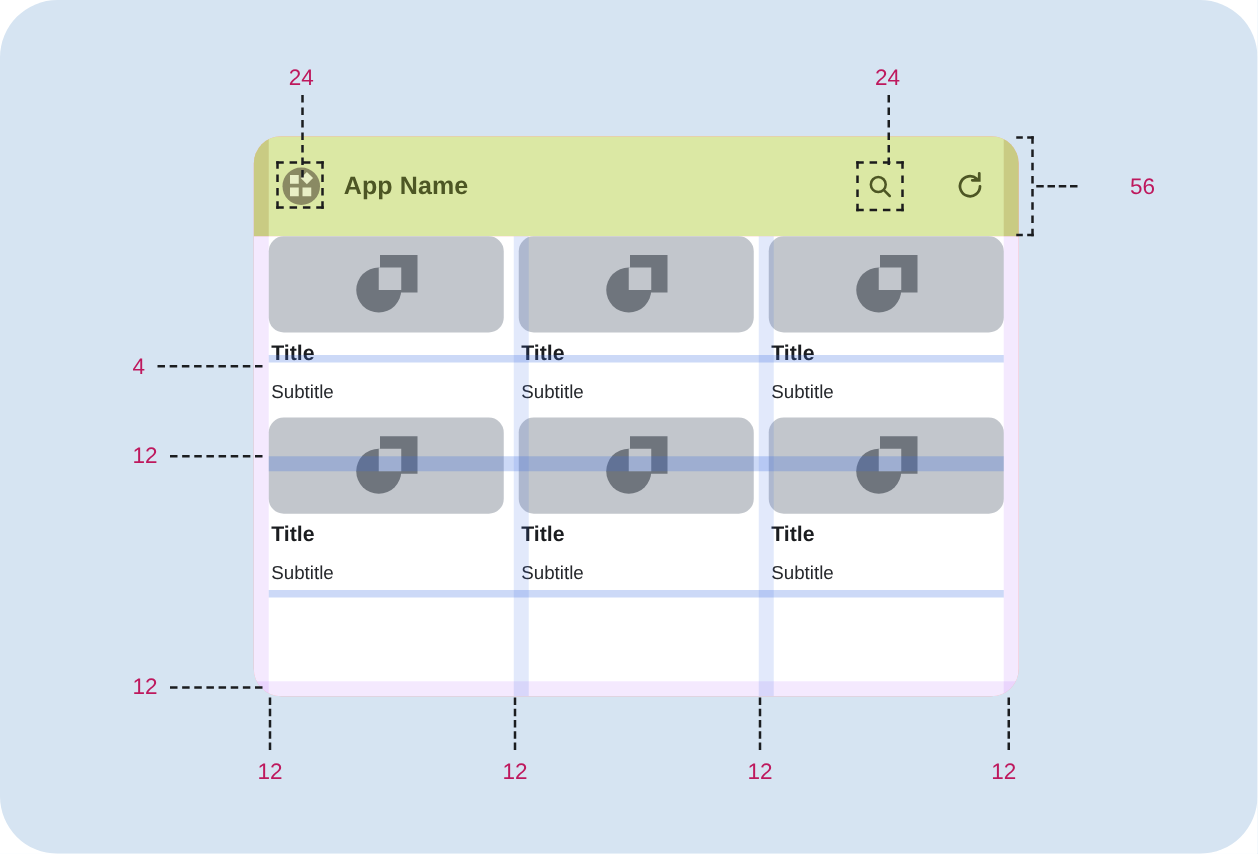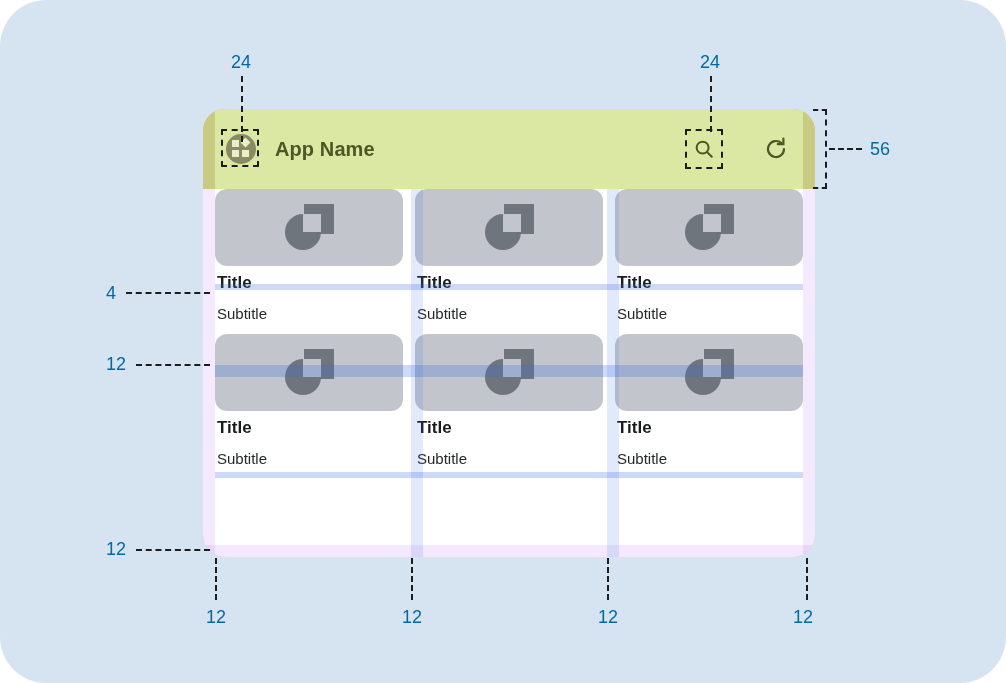--- a/index.html
+++ b/index.html
@@ -203,21 +203,21 @@
   .ov { position: absolute; pointer-events: none; }
   .ov-blue   { background: rgba(59, 110, 225, 0.26); }
   .ov-khaki  { background: rgba(150, 120, 40, 0.26); }
   .ov-wash   { background: rgba(168, 85, 247, 0.13); }
   .ov-bluewash { background: rgba(59, 110, 225, 0.15); }
 
   
   .note {
     position: absolute;
     font-size: 18px;
-    color: #0369a1;
+    color: #be185d;
     font-family: "Liberation Sans", sans-serif;
     white-space: nowrap;
   }
   .dash-h {
     position: absolute;
     border-top: 2px dashed #1b1d20;
     height: 0;
   }
   .dash-v {
     position: absolute;
@@ -376,21 +376,21 @@
   </div>
 
   <div class="note" style="left:231px; top:52px;">24</div>
   <div class="dash-v" style="left:241px; top:76px; height:66px;"></div>
 
   <div class="note" style="left:700px; top:52px;">24</div>
   <div class="dash-v" style="left:710px; top:76px; height:56px;"></div>
 
   <div class="bracket" style="left:813px; top:109px; width:14px; height:80px;"></div>
   <div class="dash-h" style="left:829px; top:148px; width:33px;"></div>
-  <div class="note" style="left:870px; top:139px;">56</div>
+  <div class="note" style="left:904px; top:139px;">56</div>
 
   <div class="note" style="left:106px; top:283px;">4</div>
   <div class="dash-h" style="left:126px; top:292px; width:84px;"></div>
 
   <div class="note" style="left:106px; top:354px;">12</div>
   <div class="dash-h" style="left:136px; top:364px; width:74px;"></div>
 
   <div class="note" style="left:106px; top:539px;">12</div>
   <div class="dash-h" style="left:136px; top:549px; width:74px;"></div>
 

